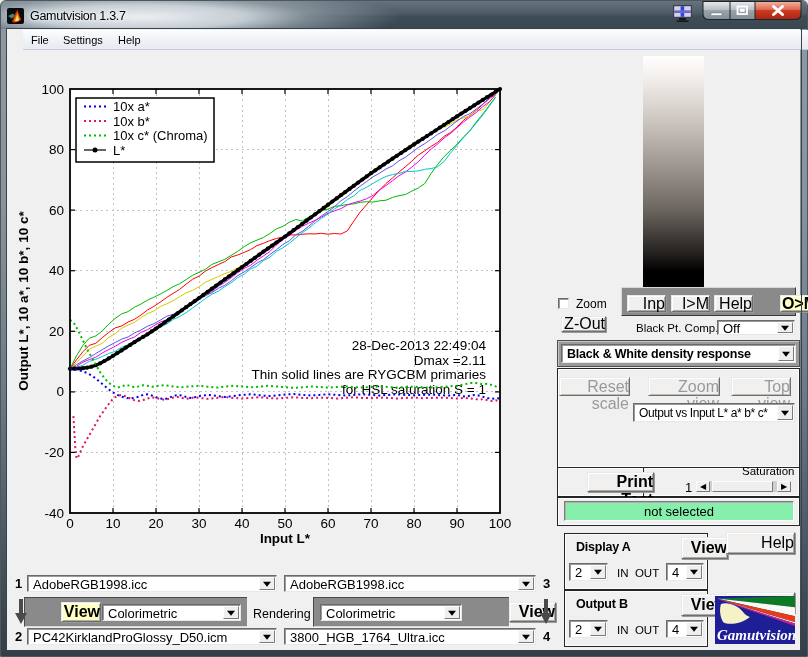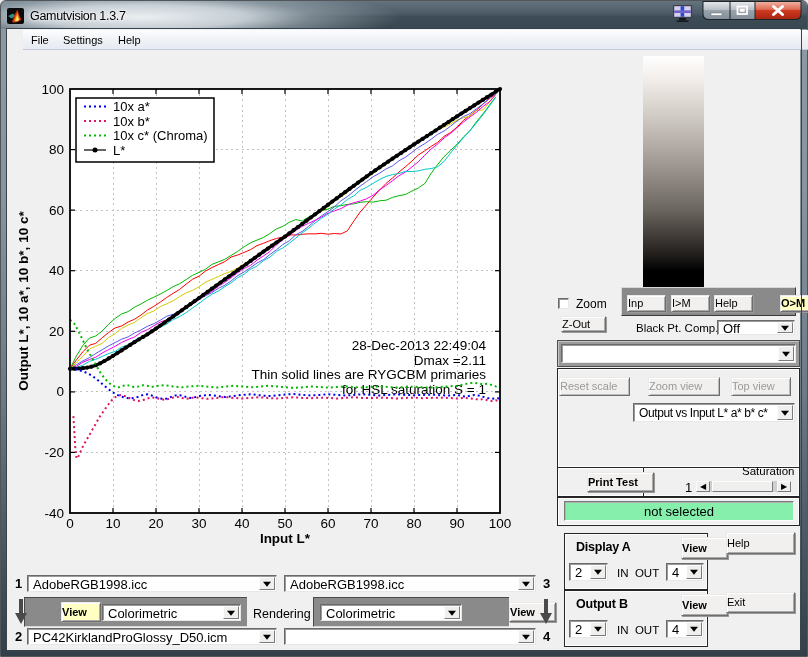--- a/index.html
+++ b/index.html
@@ -7,21 +7,21 @@
 #frame { position:absolute; left:0; top:0; width:808px; height:657px; background:linear-gradient(180deg,#8d99a3 0%,#87949e 30%,#6b7a85 60%,#45545e 85%,#323f49 100%); border:1px solid #50565a; border-radius:6px 6px 0 0; }
 #titlebar { position:absolute; left:1px; top:1px; width:806px; height:28px; border-radius:6px 6px 0 0; background:linear-gradient(180deg,#64737e 0%,#4c5b66 45%,#3d4c56 55%,#394751 100%); overflow:hidden; }
 #titleglow { position:absolute; left:0; top:0; width:450px; height:28px; background:radial-gradient(ellipse 260px 30px at 140px 16px, rgba(238,242,245,0.98) 0%, rgba(215,222,228,0.88) 40%, rgba(170,182,190,0.55) 65%, rgba(150,160,170,0) 100%); }
 #title { position:absolute; left:29px; top:8px; font-size:12.5px; letter-spacing:-0.3px; color:#000; font-weight:400; text-shadow:0 0 3px #fff, 0 0 6px #fff; }
 #appicon { position:absolute; left:6px; top:7px; width:17px; height:16px; background:#0a0a0a; border-radius:2px; }
 #client { position:absolute; left:7px; top:29px; width:793px; height:621px; background:#f0f0f0; }
 #menubar { position:absolute; left:16px; top:1px; width:793px; height:20px; background:linear-gradient(180deg,#fcfdfe 0%,#f0f2f6 50%,#e6eaf2 100%); border-bottom:1px solid #c5cada; font-size:11px; color:#000; }
 #menubar span { position:absolute; top:4px; }
 .abs { position:absolute; }
 
-.btn { position:absolute; background:#f1f0ee; border:1px solid; border-color:#e9e9e9 #6e6e6e #6e6e6e #e9e9e9; box-shadow:inset 1px 1px 0 #ffffff, inset -1px -1px 0 #aaaaaa, 1px 1px 0 #999; font-size:11px; color:#000; text-align:left; }
+.btn { position:absolute; background:#f1f0ee; border:1px solid; border-color:#e9e9e9 #6e6e6e #6e6e6e #e9e9e9; box-shadow:inset 1px 1px 0 #ffffff, inset -1px -1px 0 #aaaaaa, 1px 1px 0 #999; font-size:16px; color:#000; text-align:right; }
 .btn.bold { font-weight:bold;margin-left:24px; }
 .btn.dis { color:#9a9a9a; box-shadow:inset 1px 1px 0 #ffffff, inset -1px -1px 0 #bbb; }
 
 .combo { position:absolute; background:#fff; border:1px solid; border-color:#6a6a6a #e8e8e8 #e8e8e8 #6a6a6a; box-shadow:inset 1px 1px 0 #9a9a9a; font-size:13px; }
 .combo .txt { position:absolute; left:5px; top:2px; white-space:nowrap; }
 .combo .arw { position:absolute; right:1px; top:1px; bottom:1px; width:16px; background:#efefee; border:1px solid; border-color:#fdfdfd #7a7a7a #7a7a7a #fdfdfd; }
 .combo .arw:after { content:""; position:absolute; left:50%; top:50%; transform:translate(-50%,-25%); border:4px solid transparent; border-top:5px solid #000; }
 .lbl { position:absolute; font-size:13px; color:#000; white-space:nowrap; }
 .bold { font-weight:bold; }
 
@@ -311,20 +311,21 @@
 <div class="btn" style="left:707px;top:266px;width:39px;height:17px;line-height:15px;">Help</div>
 <div class="btn bold" style="left:749px;top:266px;width:38px;height:17px;line-height:15px;background:#ffffc4;">O&gt;M</div>
 <div class="btn" style="left:554px;top:287px;width:45px;height:16px;line-height:14px;">Z-Out</div>
 <div class="lbl" style="left:629px;top:293px;font-size:11.5px;">Black Pt. Comp.</div>
 <div class="combo" style="left:710px;top:291px;width:78px;height:15px;">
         <span class="txt" style="top:0px;">Off</span>
         <span class="arw"></span>
       </div>
 <div class="abs" style="left:550px;top:311px;width:243px;height:27px;background:#9a9a9a;border:1px solid #4e4e4e;box-shadow:inset 1px 1px 0 #c4c4c4;"></div>
 <div class="combo" style="left:554px;top:315px;width:235px;height:19px;">
+        <span class="txt bold" style="font-size:12.5px;top:2px;letter-spacing:-0.2px;">Black &amp; White density response</span>
         <span class="arw"></span>
       </div>
 <div class="grp" style="left:550px;top:339px;width:243px;height:100px;background:#f0f0f0;"></div>
 <div class="btn dis" style="left:552px;top:348px;width:71px;height:19px;line-height:17px;">Reset scale</div>
 <div class="btn dis" style="left:641px;top:348px;width:72px;height:19px;line-height:17px;">Zoom view</div>
 <div class="btn dis" style="left:724px;top:348px;width:60px;height:19px;line-height:17px;">Top view</div>
 <div class="combo" style="left:626px;top:374px;width:162px;height:19px;">
         <span class="txt" style="font-size:12px;top:2px;letter-spacing:-0.4px;">Output vs Input L* a* b* c*</span>
         <span class="arw"></span>
       </div>
@@ -361,20 +362,32 @@
         <span class="txt" style="top:1px;">2</span>
         <span class="arw"></span>
       </div>
 <div class="lbl" style="left:610px;top:595px;font-size:11.5px;">IN&nbsp;&nbsp;OUT</div>
 <div class="combo" style="left:659px;top:591px;width:38px;height:18px;">
         <span class="txt" style="top:1px;">4</span>
         <span class="arw"></span>
       </div>
 <div class="btn" style="left:719px;top:503px;width:69px;height:22px;line-height:20px;">Help</div>
 <div class="btn" style="left:719px;top:535px;width:69px;height:21px;line-height:19px;margin-top:28px;">Exit</div>
+<div class="abs" style="left:708px;top:567px;width:80px;height:48px;">
+<svg width="80" height="48" viewBox="0 0 80 48">
+<rect width="80" height="48" fill="#1e1e96"></rect>
+<path d="M2 2.4 L80 0 L80 11.3 Z" fill="#0c7a22"></path>
+<path d="M2.2 2.5 L80 11.3 L80 20.2 Z" fill="#f8f8f4"></path>
+<path d="M2.4 2.8 L80 20.2 L80 26.3 Z" fill="#e83c14"></path>
+<path d="M2.5 3 L80 26.3 L80 27.6 Z" fill="#f8f8f4"></path>
+<path d="M2.6 3.2 L80 27.6 L80 30 Z" fill="#cc1f8a"></path>
+<path d="M6 8 C13 5.8 23 9.5 28.5 16.5 C30 18.5 32.5 20 35 21 C27 27.5 14 29.5 8.5 26.5 C4.5 20.5 4.5 12.5 6 8 Z" fill="#f6f2c8"></path>
+<text x="2" y="44" font-family="Liberation Serif, serif" font-style="italic" font-weight="bold" font-size="15px" fill="#fff">Gamutvision</text>
+</svg>
+      </div>
 <div class="abs" style="left:17px;top:568px;width:223px;height:30px;background:#8a8a8a;border-top:1px solid #4a4a4a;border-left:1px solid #4a4a4a;border-bottom:1px solid #d8d8d8;"></div>
 <div class="abs" style="left:306px;top:568px;width:196px;height:30px;background:#8a8a8a;border-top:1px solid #4a4a4a;border-left:1px solid #4a4a4a;border-bottom:1px solid #d8d8d8;"></div>
 <div class="lbl bold" style="left:8px;top:547px;">1</div>
 <div class="combo" style="left:20px;top:546px;width:250px;height:17px;">
         <span class="txt" style="top:1px;">AdobeRGB1998.icc</span>
         <span class="arw"></span>
       </div>
 <div class="combo" style="left:277px;top:546px;width:252px;height:17px;">
         <span class="txt" style="top:1px;">AdobeRGB1998.icc</span>
         <span class="arw"></span>
@@ -400,16 +413,17 @@
         <svg width="14" height="26" viewBox="0 0 14 26">
           <path d="M5 0 L9 0 L9 14 L13 14 L7 25 L1 14 L5 14 Z" fill="#4a4a4a"></path>
         </svg>
       </div>
 <div class="lbl bold" style="left:8px;top:600px;">2</div>
 <div class="combo" style="left:20px;top:599px;width:250px;height:17px;">
         <span class="txt" style="top:1px;">PC42KirklandProGlossy_D50.icm</span>
         <span class="arw"></span>
       </div>
 <div class="combo" style="left:277px;top:599px;width:252px;height:17px;">
+        <span class="txt" style="top:1px;">3800_HGB_1764_Ultra.icc</span>
         <span class="arw"></span>
       </div>
 <div class="lbl bold" style="left:536px;top:600px;">4</div>
 </div>
 </div>
 </body></html>

